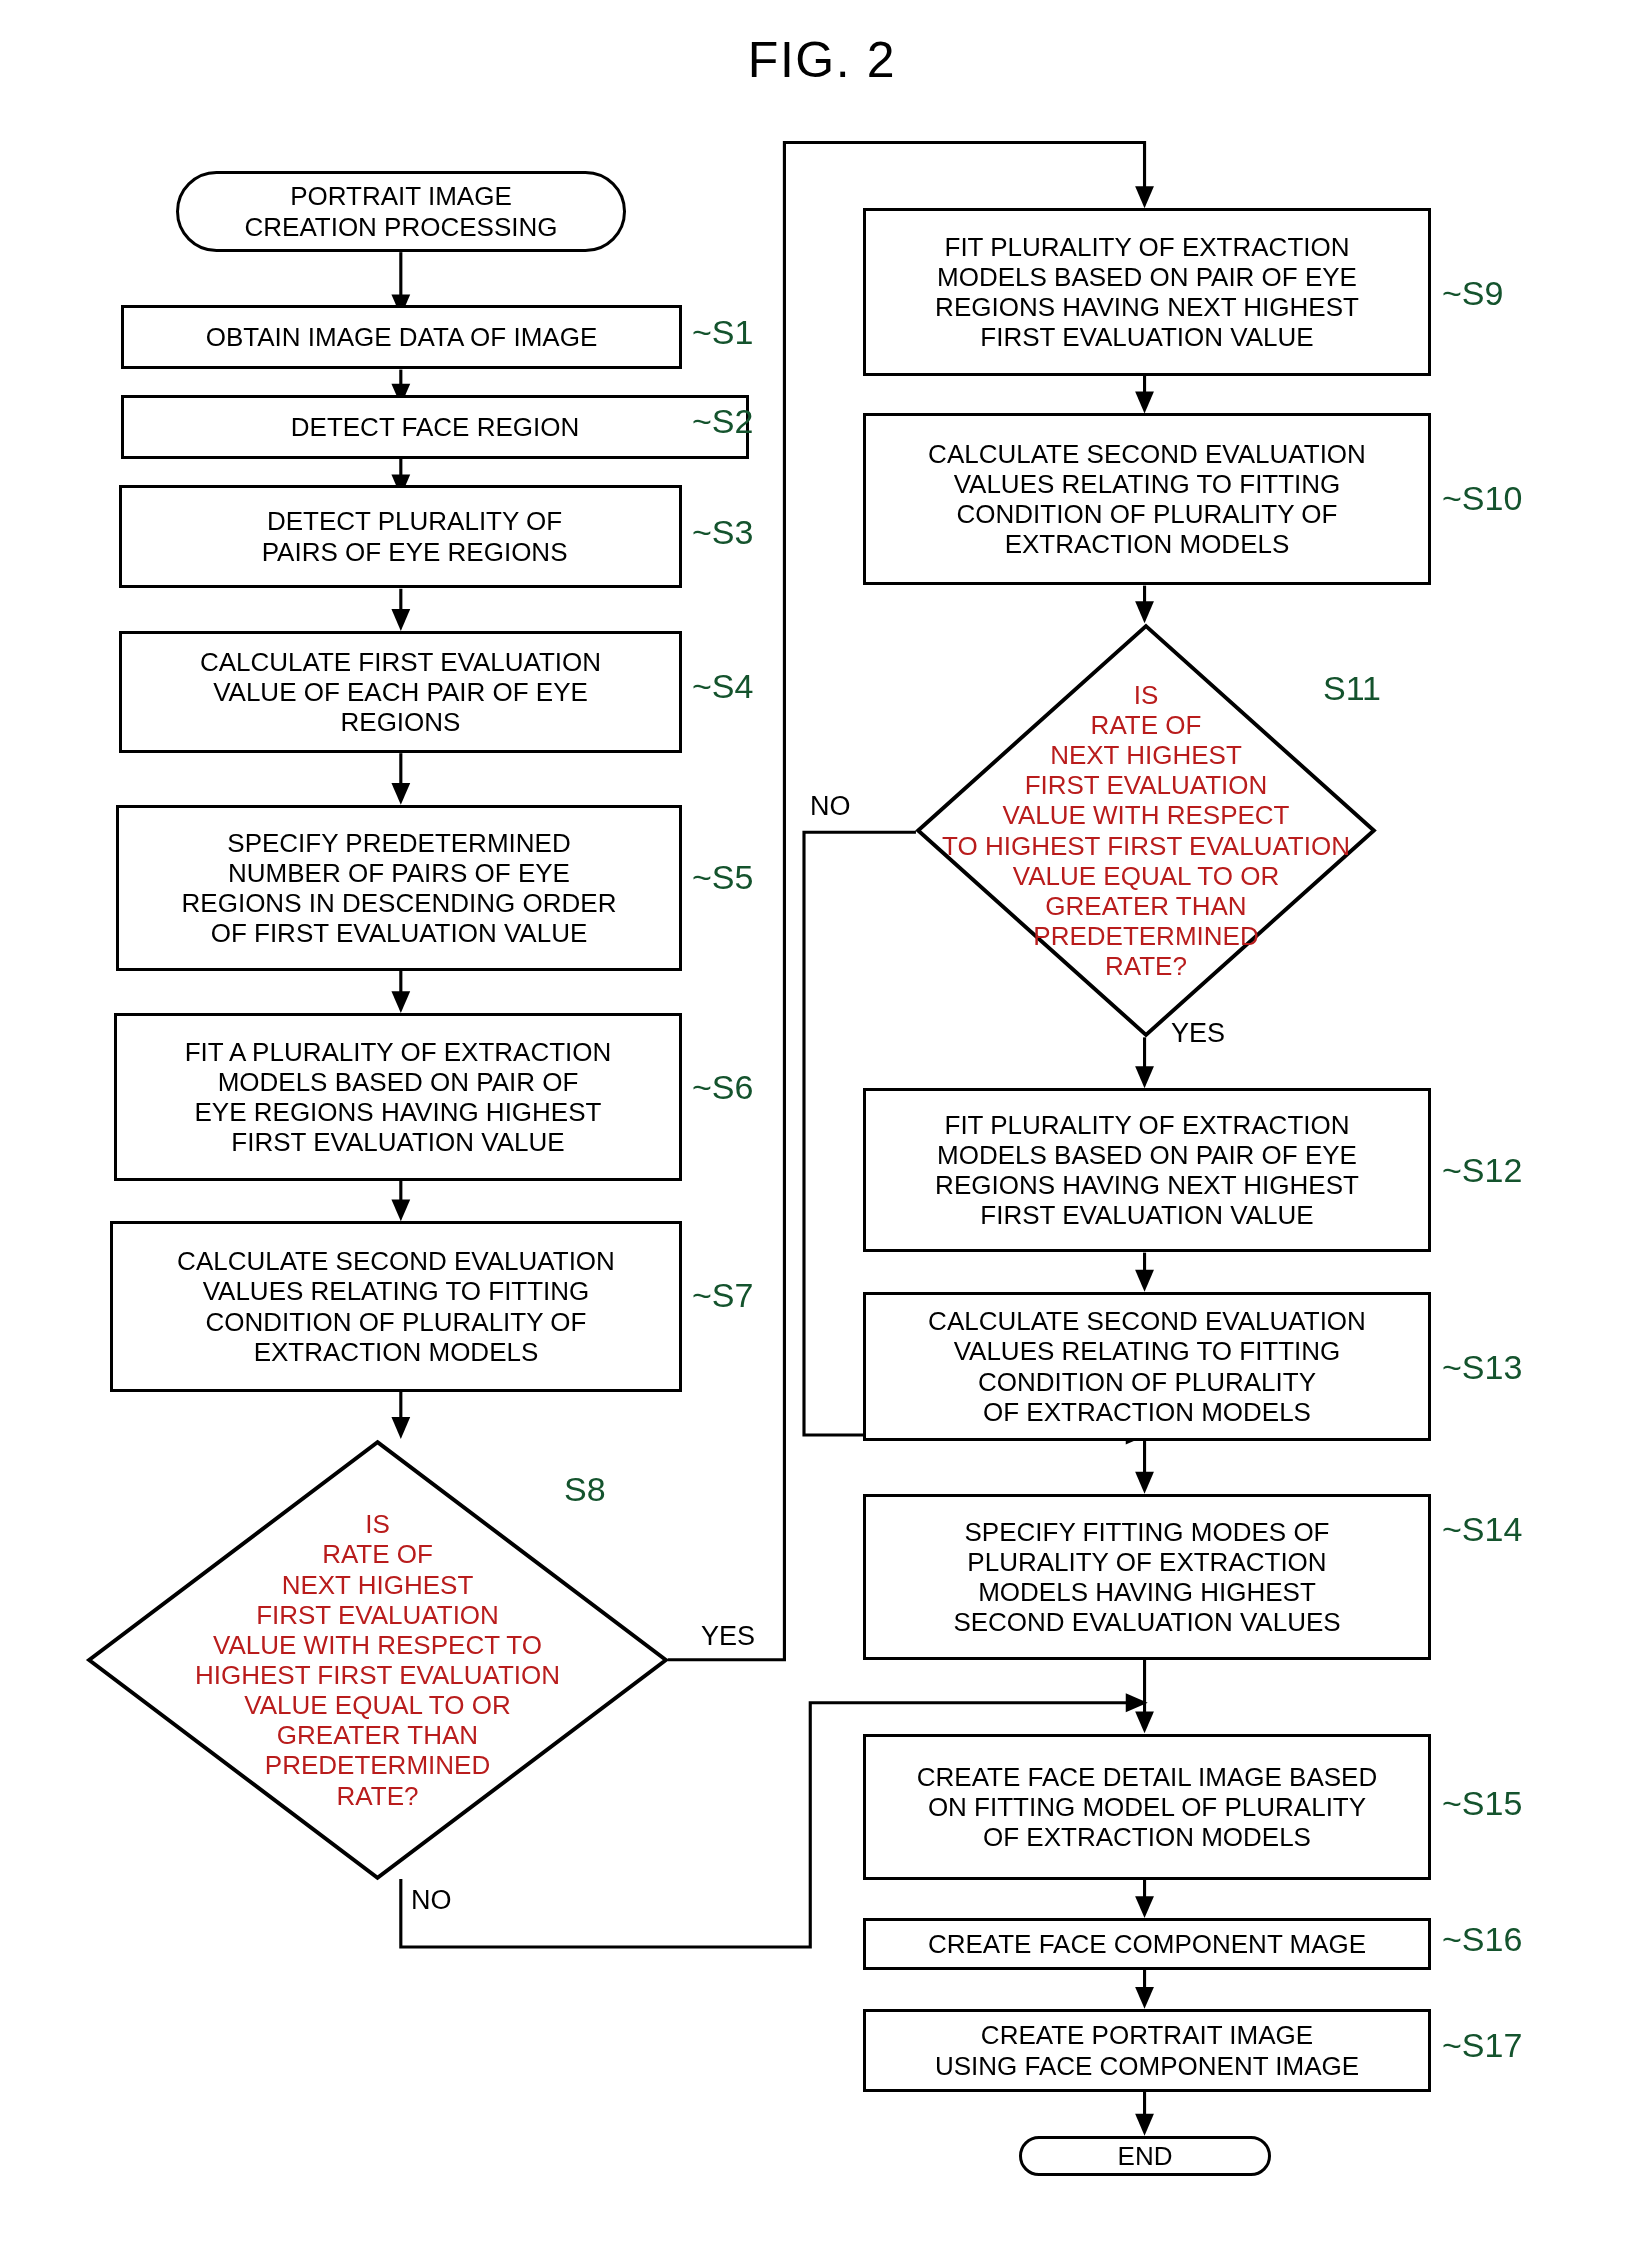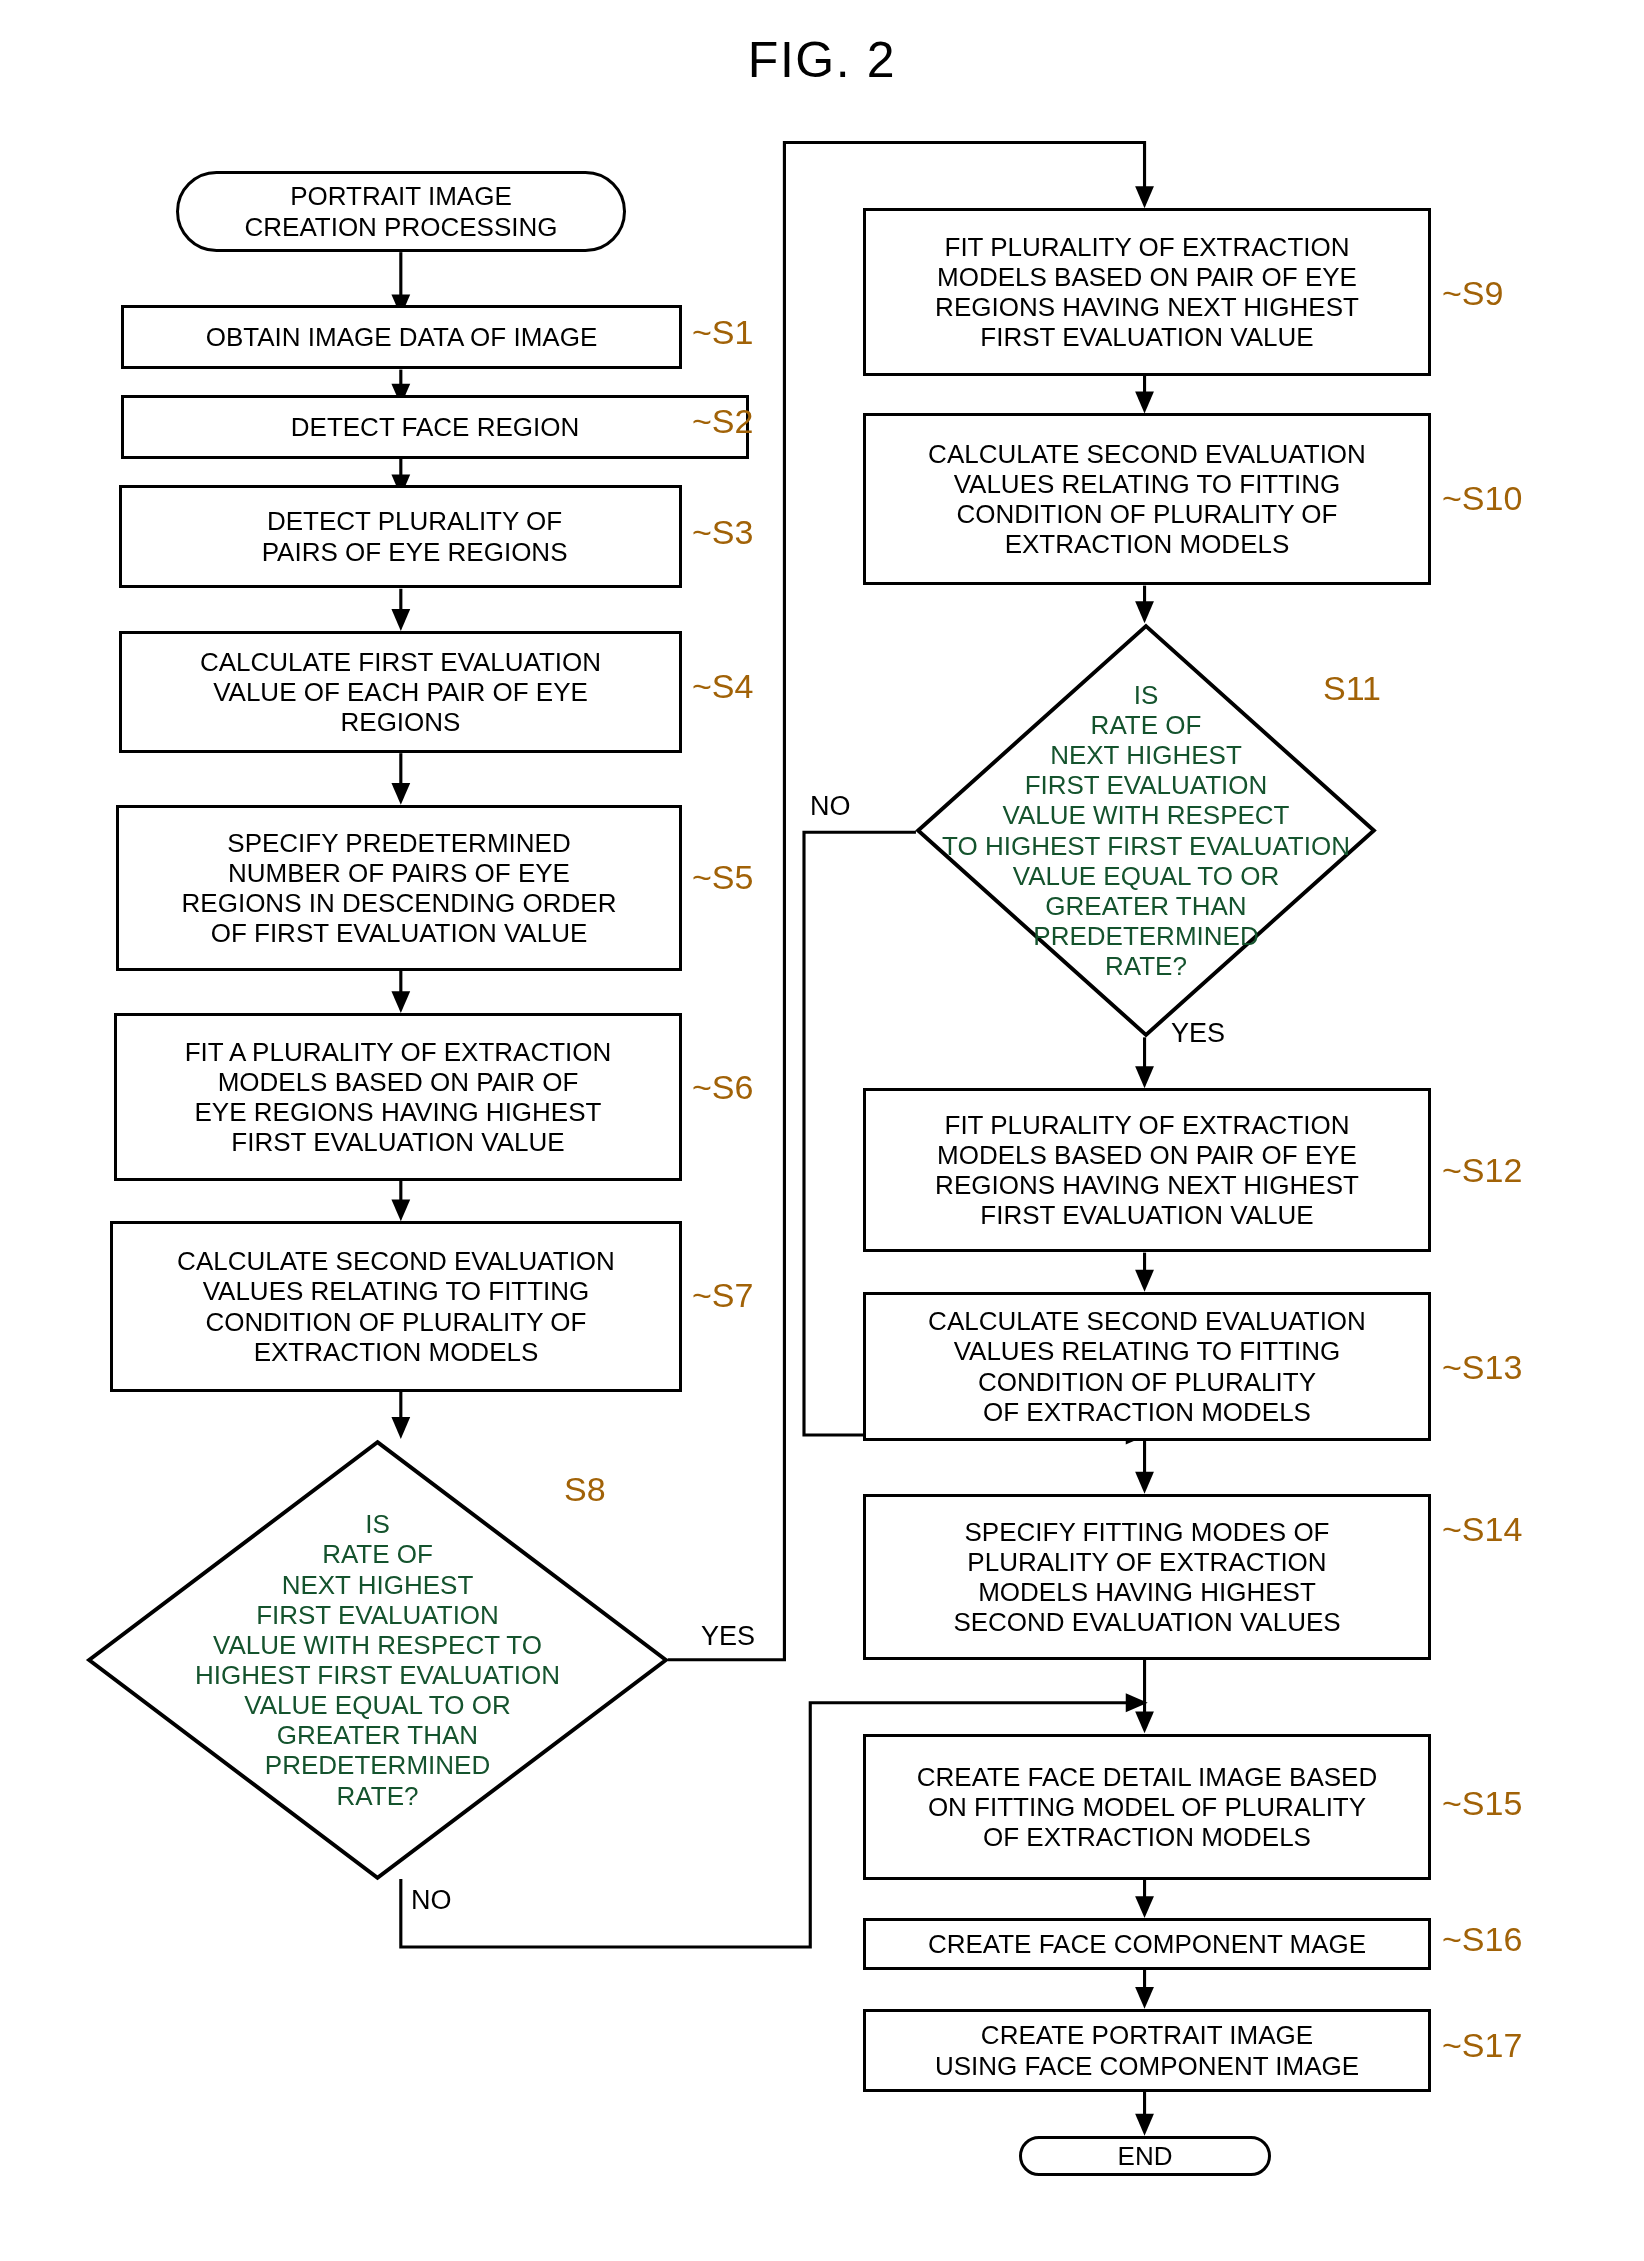--- a/index.html
+++ b/index.html
@@ -72,29 +72,29 @@
     left: 0;
     top: 0;
     width: 100%;
     height: 100%;
     display: flex;
     align-items: center;
     justify-content: center;
     text-align: center;
     font-size: 26px;
     line-height: 1.16;
-    color: #14532d;
+    color: #b91c1c;
     pointer-events: none;
   }
   
   .steplabel {
     position: absolute;
     font-size: 34px;
     white-space: nowrap;
-    color: #a16207;
+    color: #14532d;
   }
   .tilde {
     font-size: 34px;
   }
   
   .branchlabel {
     position: absolute;
     font-size: 27px;
     color: #000;
     white-space: nowrap;

